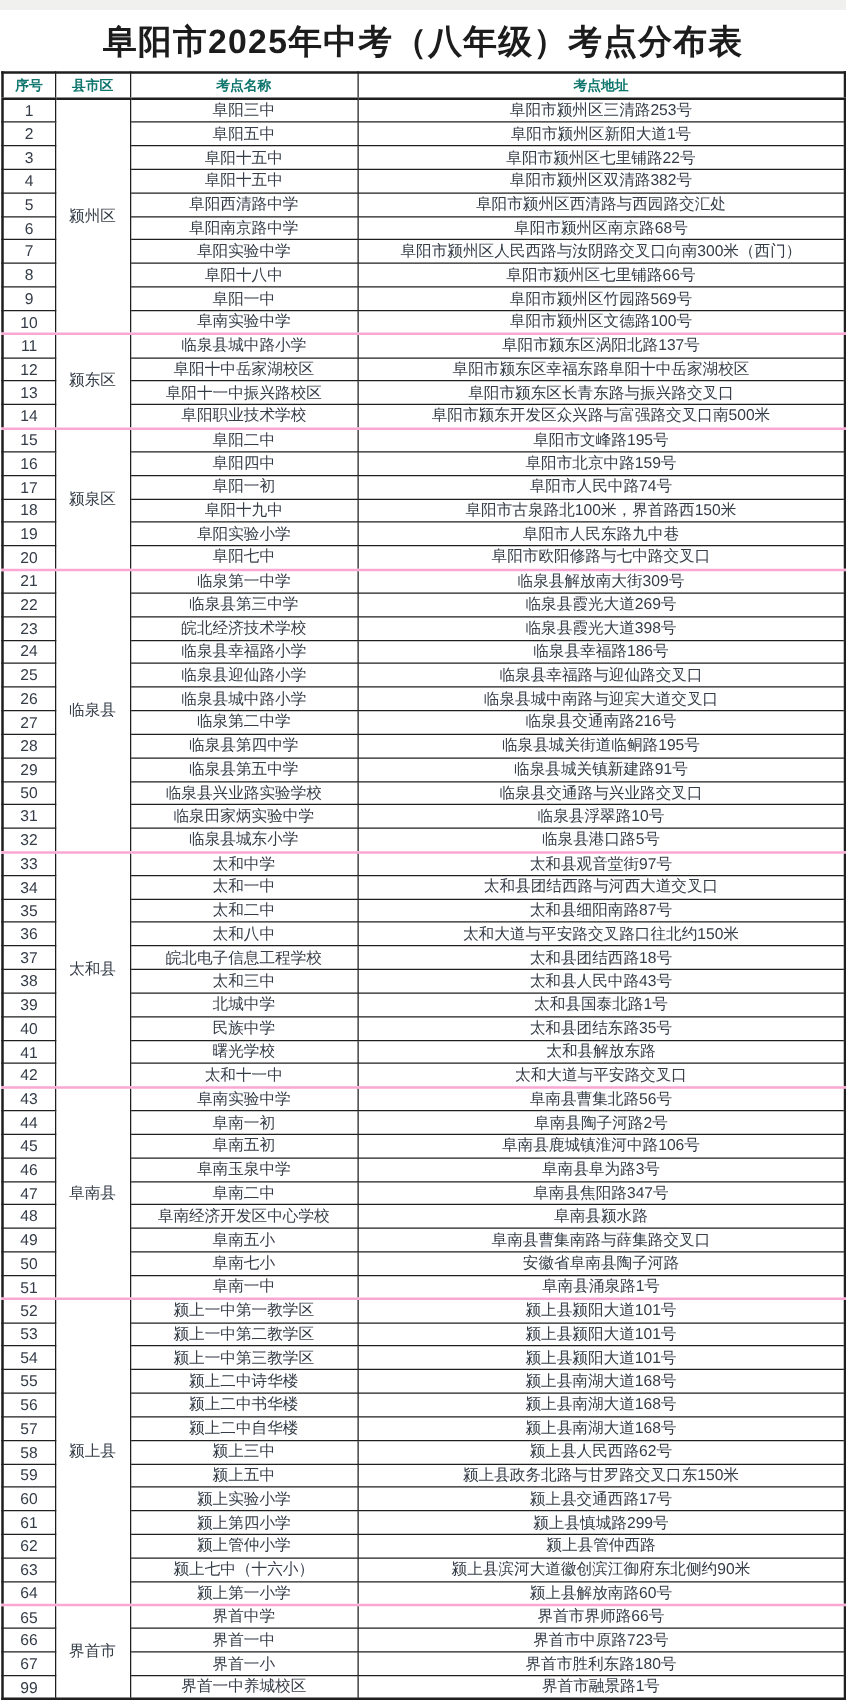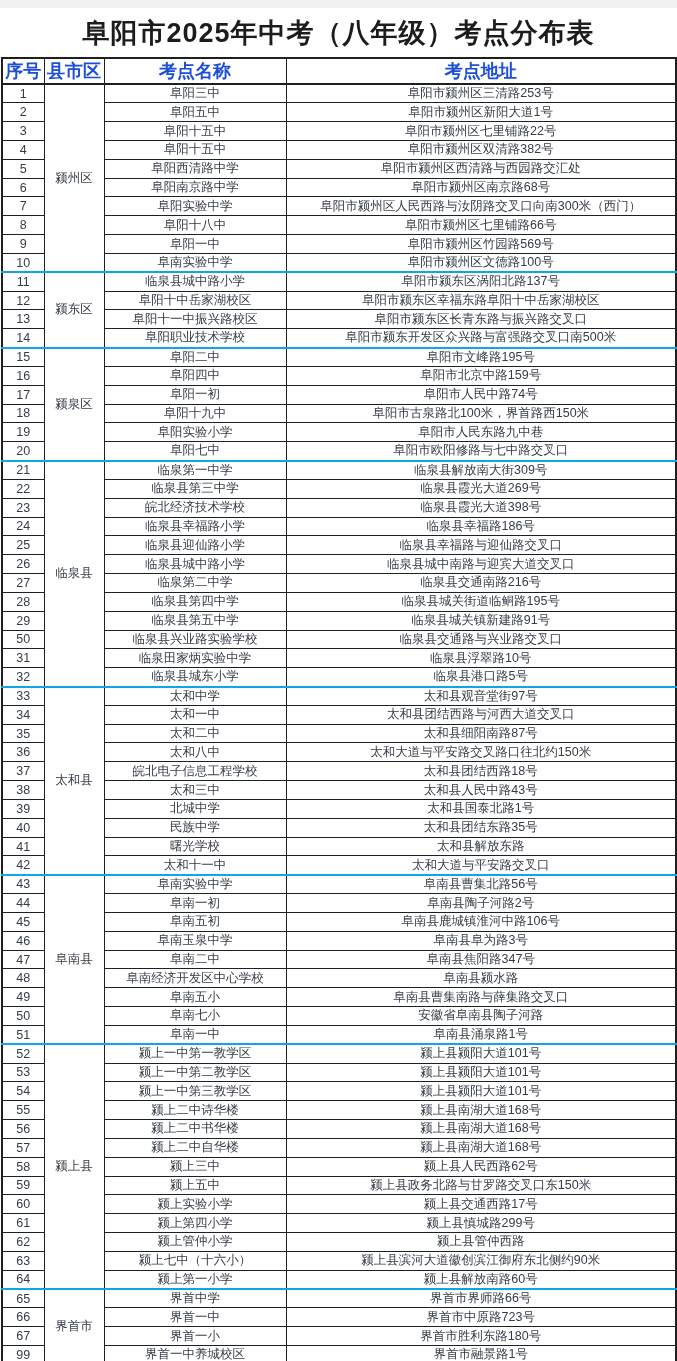--- a/index.html
+++ b/index.html
@@ -34,32 +34,32 @@
   table.exam-table th, table.exam-table td {
     border: 1px solid #1f1f1f;
     text-align: center;
     vertical-align: middle;
     overflow: hidden;
     white-space: nowrap;
     padding: 0 1px;
   }
   table.exam-table thead th {
     height: 21px;
-    font-size: 18px;
+    font-size: 11px;
     font-weight: bold;
-    color: #1d4ed8;
+    color: #0f766e;
     border-bottom: 2px solid #1f1f1f;
   }
   table.exam-table tbody td {
     height: 18.83px;
     font-size: 12.5px;
     color: #343c47;
   }
   td.district { font-size: 13px; color: #343c47; }
-  tr.group-start td { border-top: 2px solid #0ea5e9; }
+  tr.group-start td { border-top: 2px solid #f9a8d4; }
   col.c-no   { width: 42px; }
   col.c-dist { width: 60px; }
   col.c-name { width: 182px; }
   col.c-addr { width: 390px; }
 </style>
 </head>
 <body>
 
 <div class="page">
   <div class="top-strip"></div>

